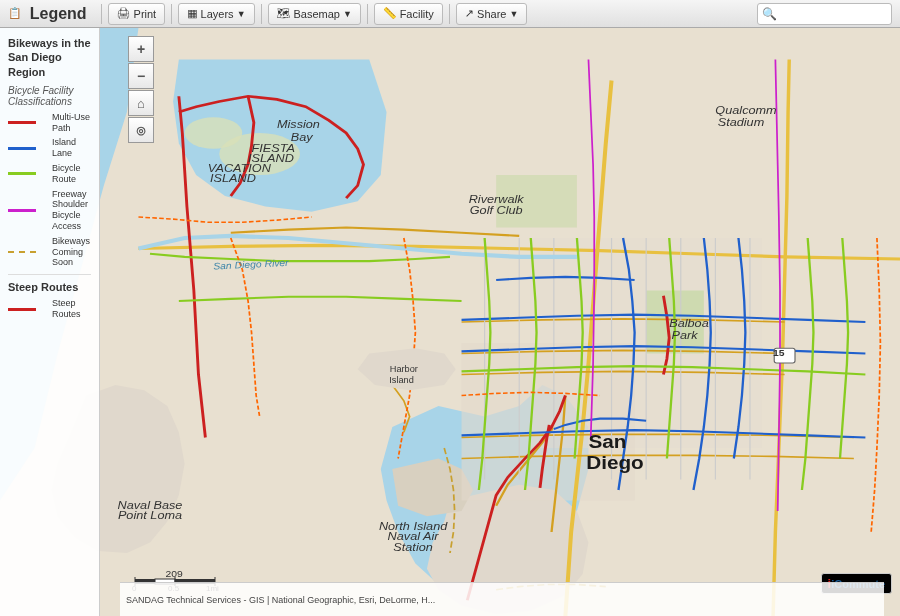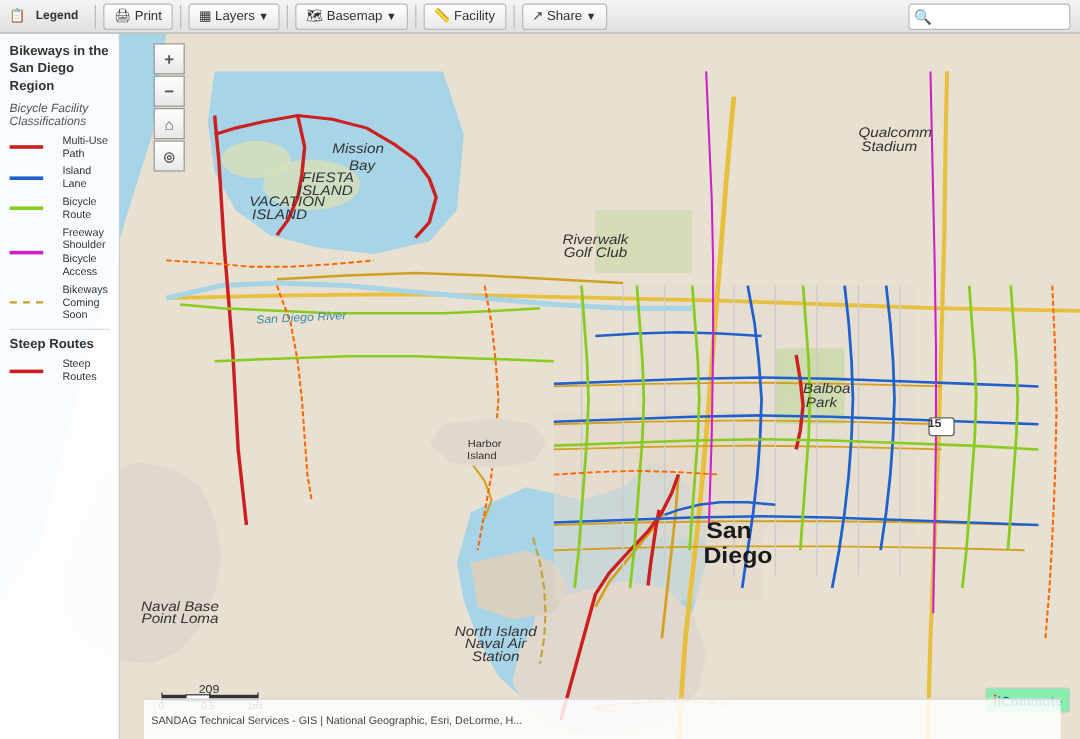--- a/index.html
+++ b/index.html
@@ -80,21 +80,21 @@
     }
 
     
     #scale-bar {
       position: absolute; bottom: 22px; left: 130px; z-index: 10;
     }
 
     
     #icommute-logo {
       position: absolute; bottom: 22px; right: 8px; z-index: 10;
-      background: #86efac; border: 1px solid #ccc; border-radius: 3px;
+      background: #000000; border: 1px solid #ccc; border-radius: 3px;
       padding: 2px 6px; font-size: 11px; font-weight: bold; color: #1a5e9a;
     }
 
     
     #map-svg {
       position: absolute; top: 0; left: 0; width: 100%; height: 100%;
     }
 
     
     .bike-multiuse { stroke: #cc2020; stroke-width: 2.5; fill: none; }
@@ -106,21 +106,21 @@
 
     
     .map-label { font-size: 11px; fill: #333; font-style: italic; }
     .map-label-city { font-size: 18px; fill: #1a1a1a; font-weight: bold; }
   </style>
 </head>
 <body>
 
 <div id="toolbar">
   <span style="font-size:11px; color:#555; margin-right:4px;">📋</span>
-  <span style="font-size:10px; font-weight:bold; color:#333; margin-right:8px;">Legend</span>
+  <span style="font-size:16px; font-weight:bold; color:#333; margin-right:8px;">Legend</span>
   <div class="toolbar-separator"></div>
   <button class="toolbar-btn">
     <span>🖨</span>
     <span>Print</span>
   </button>
   <div class="toolbar-separator"></div>
   <button class="toolbar-btn">
     <span>▦</span>
     <span>Layers</span>
     <span style="font-size:9px;">▼</span>

